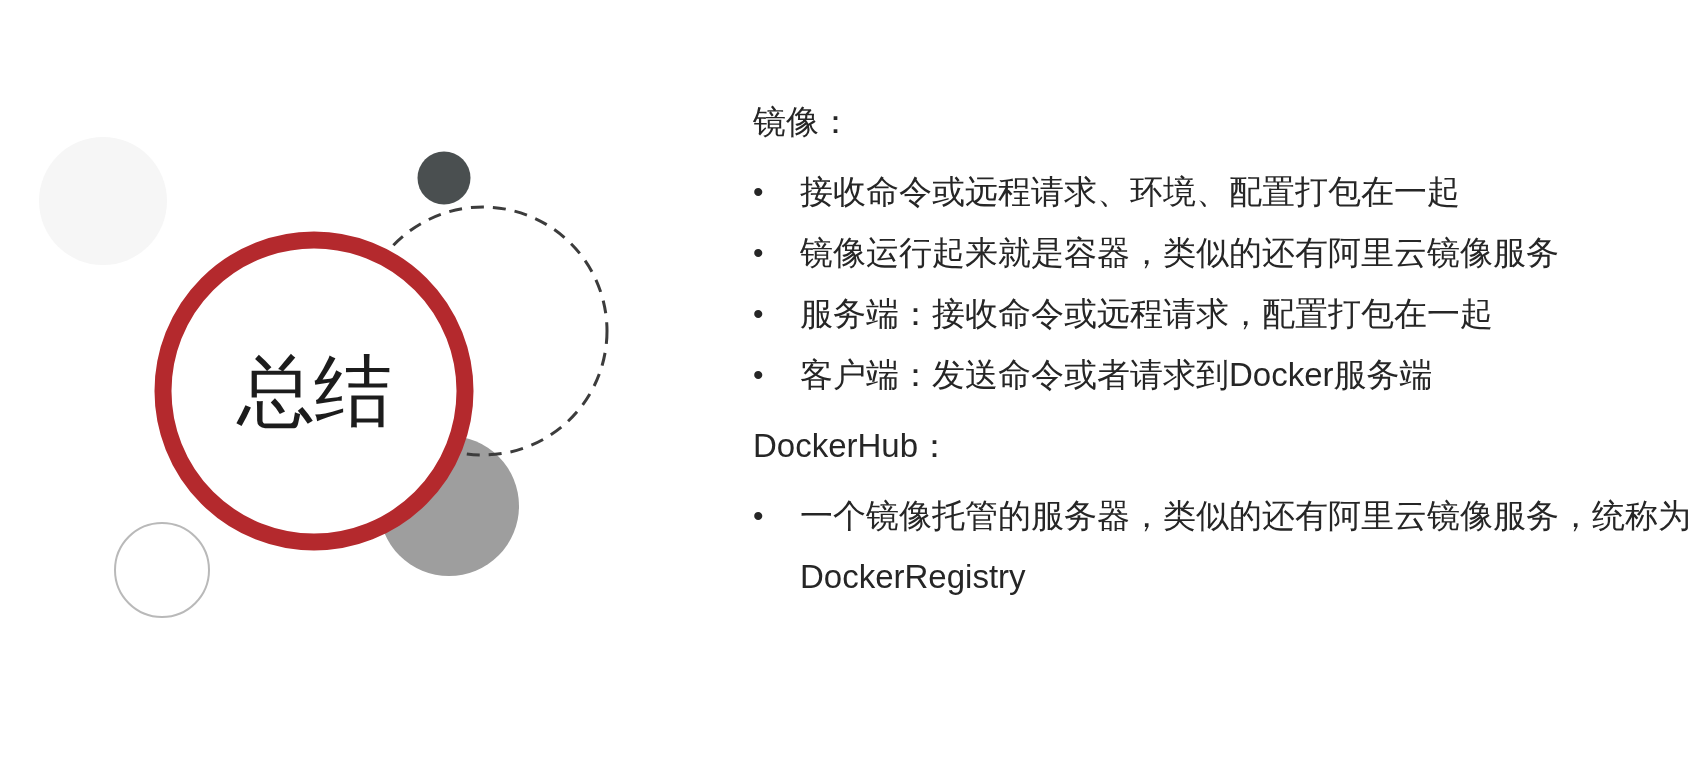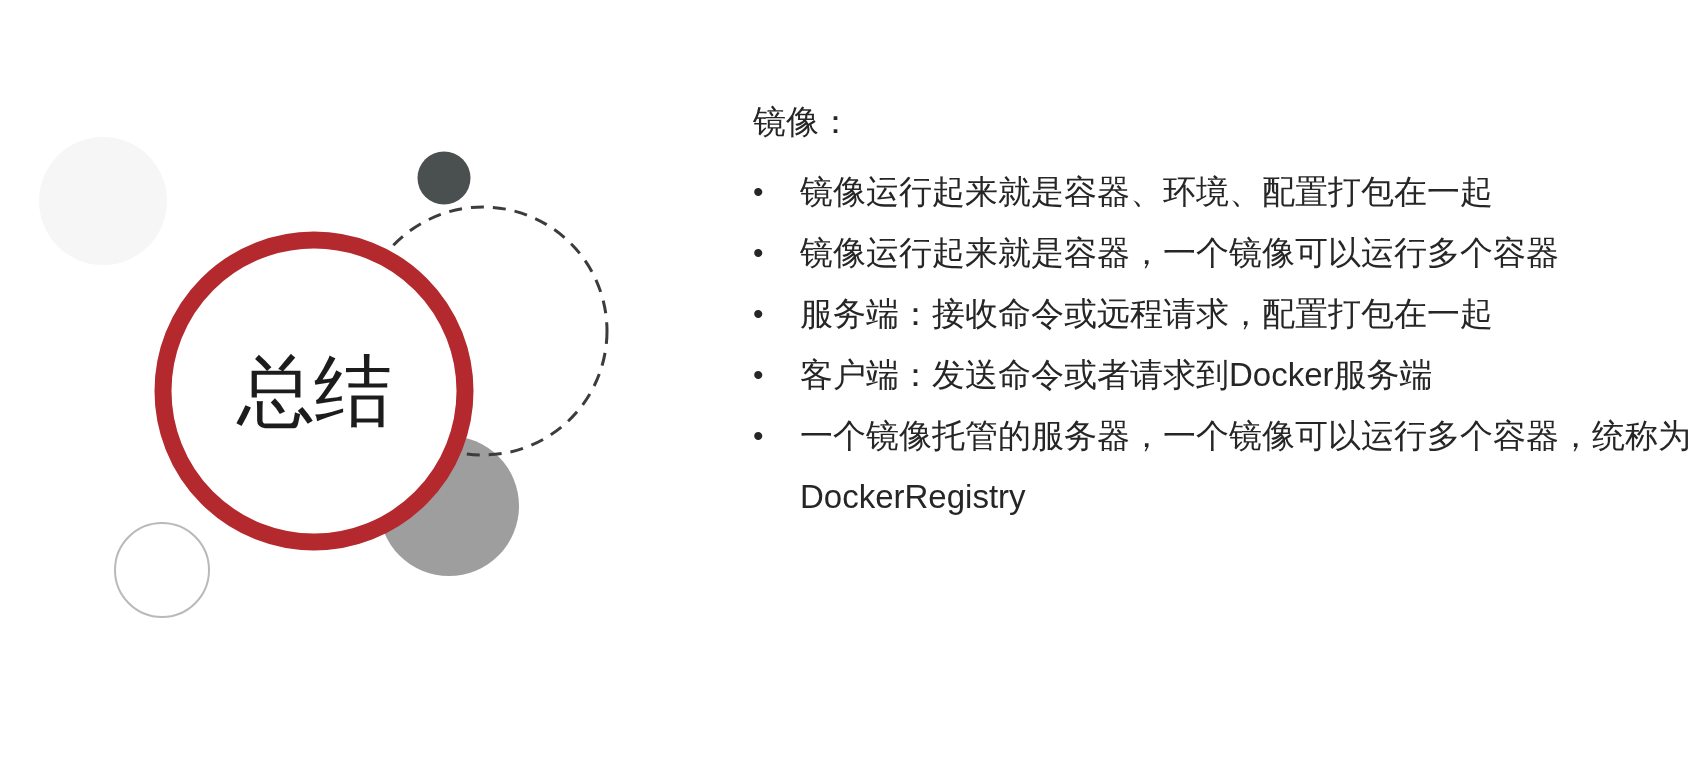--- a/index.html
+++ b/index.html
@@ -85,41 +85,42 @@
 
     <text x="314" y="391" text-anchor="middle" dominant-baseline="central" class="summary-title-text" fill="#1c1c1c">总结</text>
   </svg>
 
   <div class="content">
 
     <div class="heading first">镜像：</div>
 
     <div class="bullet-row">
       <span class="bullet-dot">•</span>
-      <div class="bullet-text">镜像运行起来就是容器、环境、配置打包在一起</div>
+      <div class="bullet-text">接收命令或远程请求、环境、配置打包在一起</div>
     </div>
 
 
     <div class="bullet-row">
       <span class="bullet-dot">•</span>
-      <div class="bullet-text">镜像运行起来就是容器，一个镜像可以运行多个容器</div>
+      <div class="bullet-text">镜像运行起来就是容器，类似的还有阿里云镜像服务</div>
     </div>
 
 
     <div class="bullet-row">
       <span class="bullet-dot">•</span>
       <div class="bullet-text">服务端：接收命令或远程请求，配置打包在一起</div>
     </div>
 
     <div class="bullet-row">
       <span class="bullet-dot">•</span>
       <div class="bullet-text">客户端：发送命令或者请求到Docker服务端</div>
     </div>
 
+    <div class="heading">DockerHub：</div>
 
     <div class="bullet-row">
       <span class="bullet-dot">•</span>
-      <div class="bullet-text">一个镜像托管的服务器，一个镜像可以运行多个容器，统称为
+      <div class="bullet-text">一个镜像托管的服务器，类似的还有阿里云镜像服务，统称为
 DockerRegistry</div>
     </div>
 
   </div>
 </div>
 
 </body></html>

